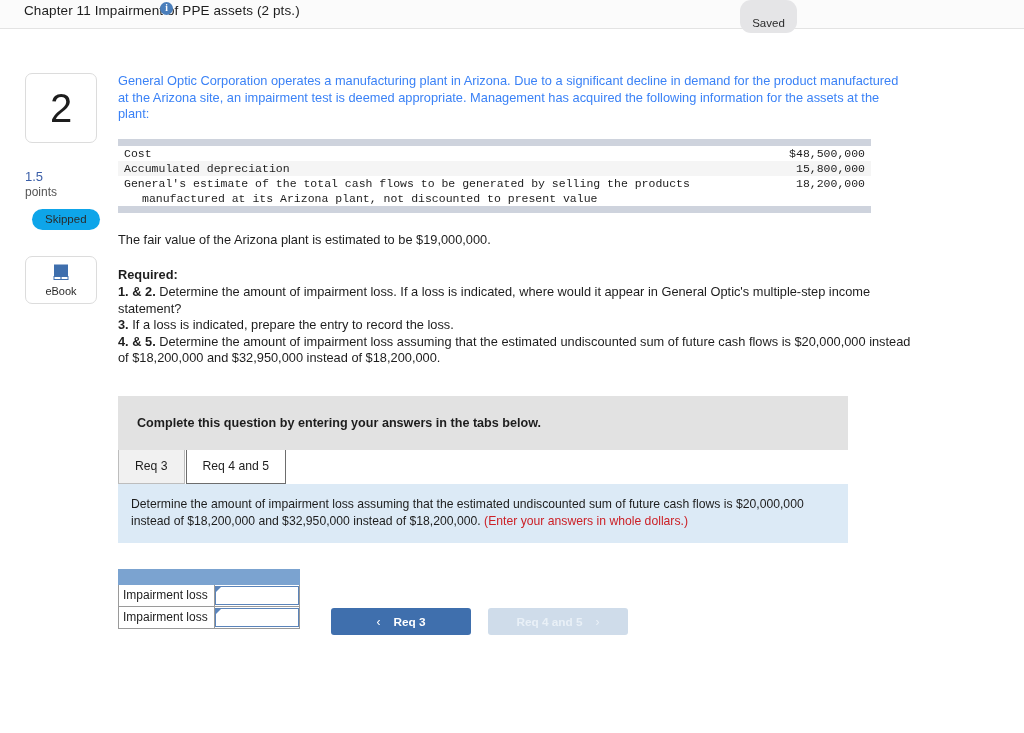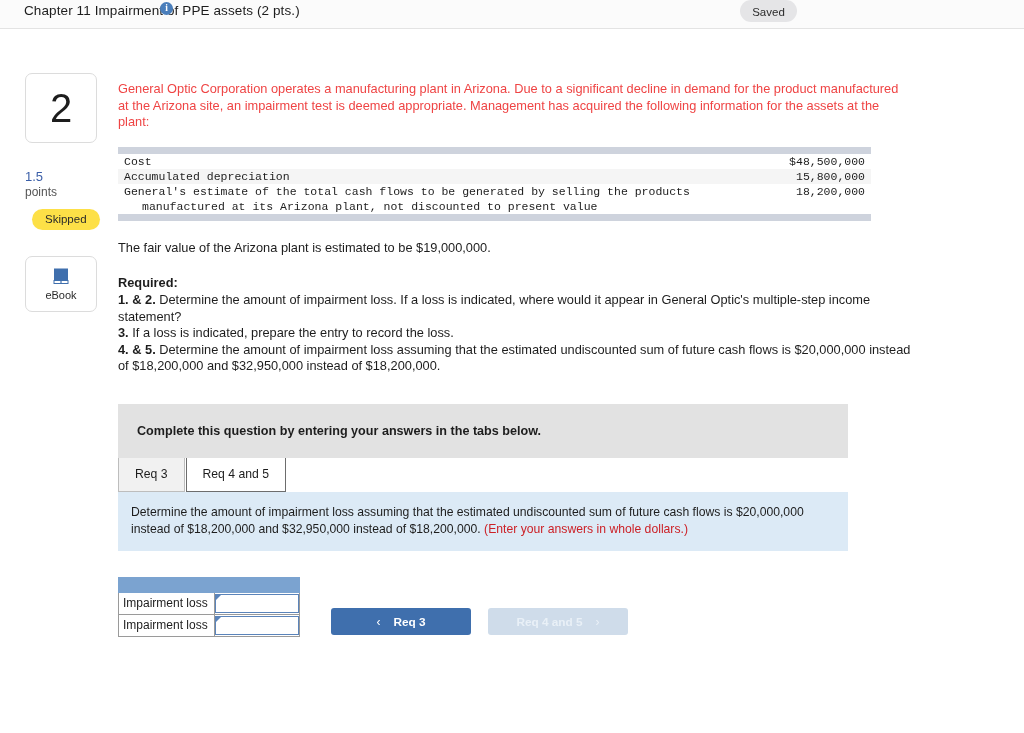--- a/index.html
+++ b/index.html
@@ -42,21 +42,21 @@
     font-weight: bold;
     line-height: 13px;
     text-align: center;
     font-family: "Liberation Serif", serif;
   }
   .saved-pill {
     position: absolute;
     left: 740px;
     top: 0px;
     min-width: 57px;
-    padding: 6px 12px 4px;
+    padding: 17px 12px 4px;
     background: #e5e5e7;
     border-radius: 11px;
     font-size: 11.5px;
     color: #2b2b2b;
     text-align: center;
   }
 
   
   .page { position: relative; width: 1024px; }
 
@@ -80,49 +80,49 @@
   .points-val {
     position: absolute; left: 25px; top: 110px;
     font-size: 13px; color: #3a5ea8;
   }
   .points-lbl {
     position: absolute; left: 25px; top: 126px;
     font-size: 12px; color: #555;
   }
   .status-badge {
     position: absolute; left: 32px; top: 150px;
-    background: #fde047;
+    background: #0ea5e9;
     border-radius: 12px;
     padding: 4px 13px 5px;
     font-size: 11.5px;
     color: #2b2b2b;
   }
   .ebook-card {
     position: absolute;
     left: 25px; top: 197px;
-    width: 72px; height: 56px;
+    width: 72px; height: 48px;
     border: 1px solid #dcdcdc;
     border-radius: 7px;
     background: #ffffff;
     display: flex; flex-direction: column;
     align-items: center; justify-content: center;
     gap: 4px;
   }
   .book-glyph { width: 16px; height: 17px; display: block; }
   .ebook-lbl { font-size: 11px; color: #2b2b2b; }
 
   
   .main { position: absolute; left: 118px; top: 30px; width: 800px; }
 
   .intro {
     width: 793px;
     font-size: 12.8px;
     line-height: 16.6px;
-    color: #ef4444;
-    margin-top: 22px;
+    color: #3b82f6;
+    margin-top: 14px;
   }
 
   
   .data-table {
     width: 753px;
     margin-top: 16px;
     border-collapse: collapse;
     font-family: "Liberation Mono", "DejaVu Sans Mono", monospace;
     font-size: 11.5px;
     color: #1d1d1d;

